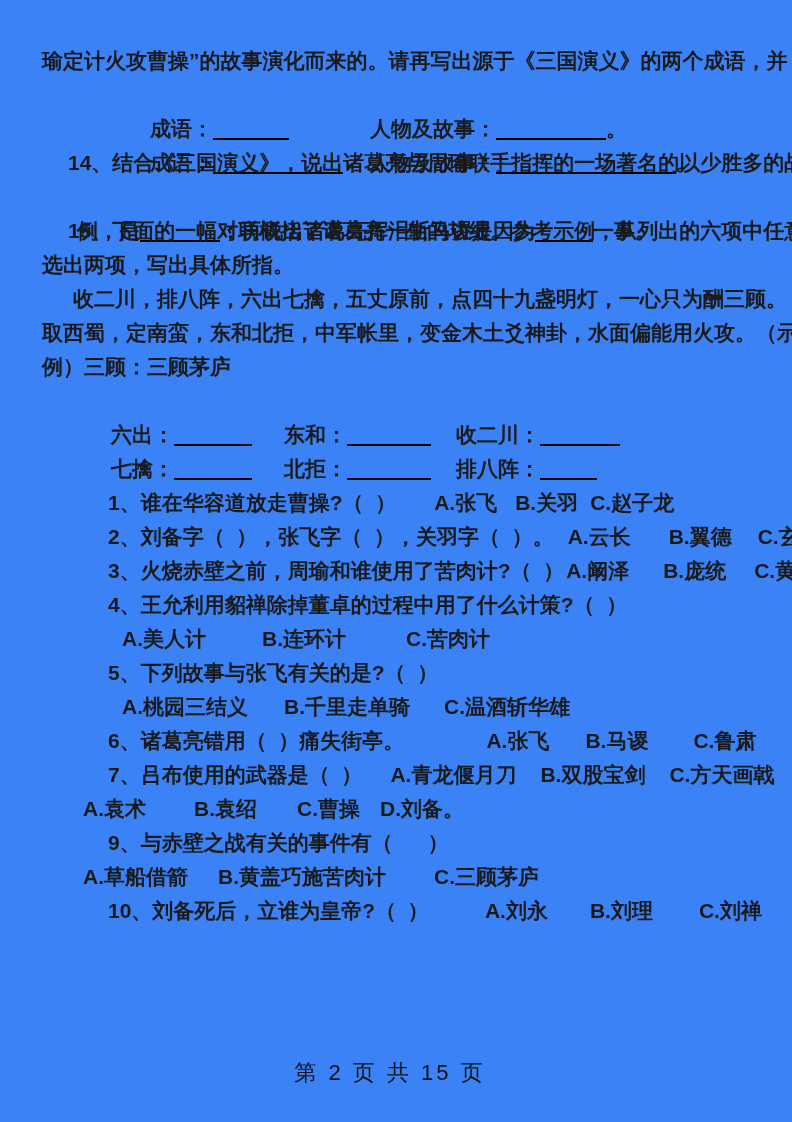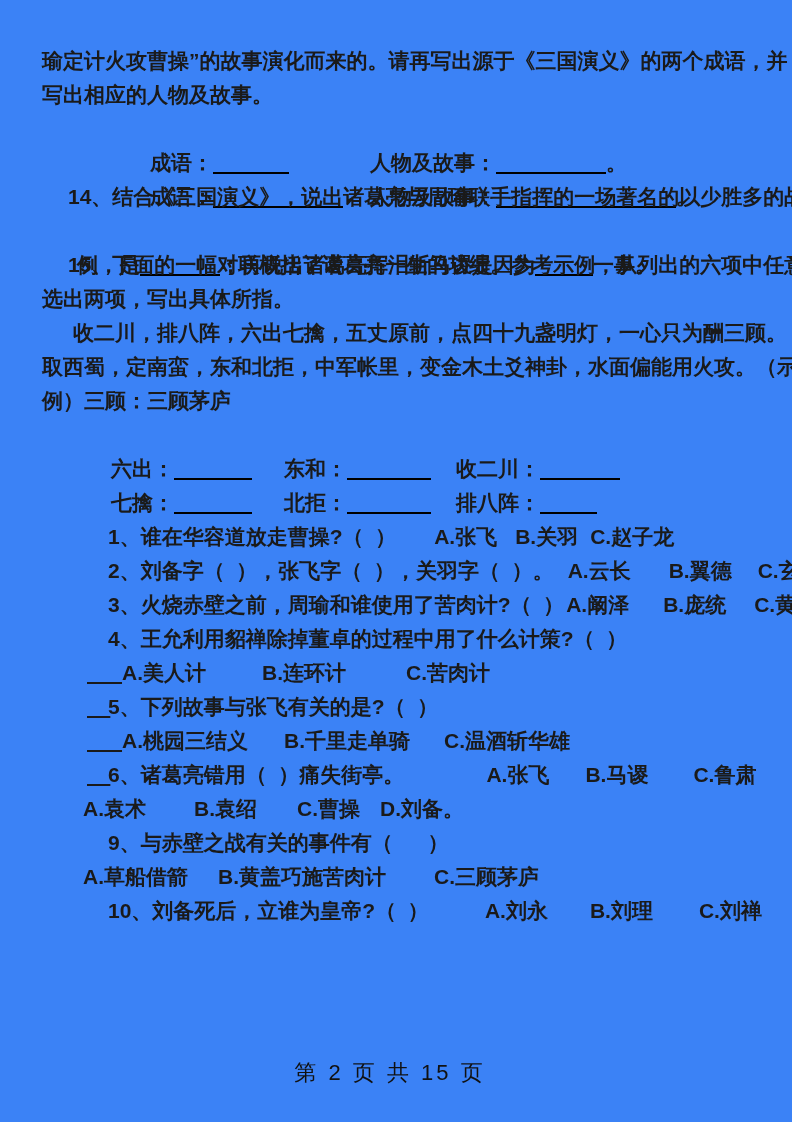--- a/index.html
+++ b/index.html
@@ -18,21 +18,21 @@
     left:42px; top:44px; right:40px;
   }
   .line {
     height:34px;
     line-height:34px;
     font-size:21px;
     white-space:pre;
   }
   .indent-q   { padding-left:26px; }  
   .indent-num { padding-left:31px; }  
-  .indent-opt { padding-left:45px;text-decoration:underline; }  
+  .indent-opt { padding-left:45px; }  
   .indent-opt0{ padding-left:6px; }   
   .indent-fill{ padding-left:73px; }  
   .indent-fill2{ padding-left:34px; } 
   .blank {
     display:inline-block;
     border-bottom:2px solid #000;
     height:22px;
     vertical-align:-4px;
   }
   .cell1 { display:inline-block; width:220px; }
@@ -49,21 +49,20 @@
   }
   .opt { display:inline-block; }
 </style>
 </head>
 <body>
 
 <div class="page">
   <div class="content">
 
     <div class="line">瑜定计火攻曹操”的故事演化而来的。请再写出源于《三国演义》的两个成语，并</div>
-    <div class="line">写出相应的人物及故事。</div>
 
     <div class="line indent-fill">
       <span class="cell1"><span>成语：</span><span class="blank" style="width:76px"></span></span><span><span>人物及故事：</span><span class="blank" style="width:110px"></span><span>。</span></span>
     </div>
     <div class="line indent-fill">
       <span class="cell1"><span>成语：</span><span class="blank" style="width:130px"></span></span><span><span>人物及故事：</span><span class="blank" style="width:180px"></span><span>。</span></span>
     </div>
 
     <div class="line indent-q">14、结合《三国演义》，说出诸葛亮与周瑜联手指挥的一场著名的以少胜多的战</div>
     <div class="line">
@@ -107,20 +106,23 @@
       <span>5、下列故事与张飞有关的是?（  ）</span>
     </div>
     <div class="line indent-opt">
       <span class="opt">A.桃园三结义</span><span class="opt" style="margin-left:36px">B.千里走单骑</span><span class="opt" style="margin-left:34px">C.温酒斩华雄</span>
     </div>
 
     <div class="line indent-num">
       <span>6、诸葛亮错用（  ）痛失街亭。</span><span class="opt" style="margin-left:82px">A.张飞</span><span class="opt" style="margin-left:36px">B.马谡</span><span class="opt" style="margin-left:45px">C.鲁肃</span>
     </div>
 
+    <div class="line indent-num">
+      <span>7、吕布使用的武器是（  ）</span><span class="opt" style="margin-left:28px">A.青龙偃月刀</span><span class="opt" style="margin-left:24px">B.双股宝剑</span><span class="opt" style="margin-left:24px">C.方天画戟</span>
+    </div>
 
     <div class="line indent-opt0">
       <span class="opt">A.袁术</span><span class="opt" style="margin-left:48px">B.袁绍</span><span class="opt" style="margin-left:40px">C.曹操</span><span class="opt" style="margin-left:20px">D.刘备。</span>
     </div>
 
     <div class="line indent-num">
       <span>9、与赤壁之战有关的事件有（      ）</span>
     </div>
     <div class="line indent-opt0">
       <span class="opt">A.草船借箭</span><span class="opt" style="margin-left:30px">B.黄盖巧施苦肉计</span><span class="opt" style="margin-left:48px">C.三顾茅庐</span>

